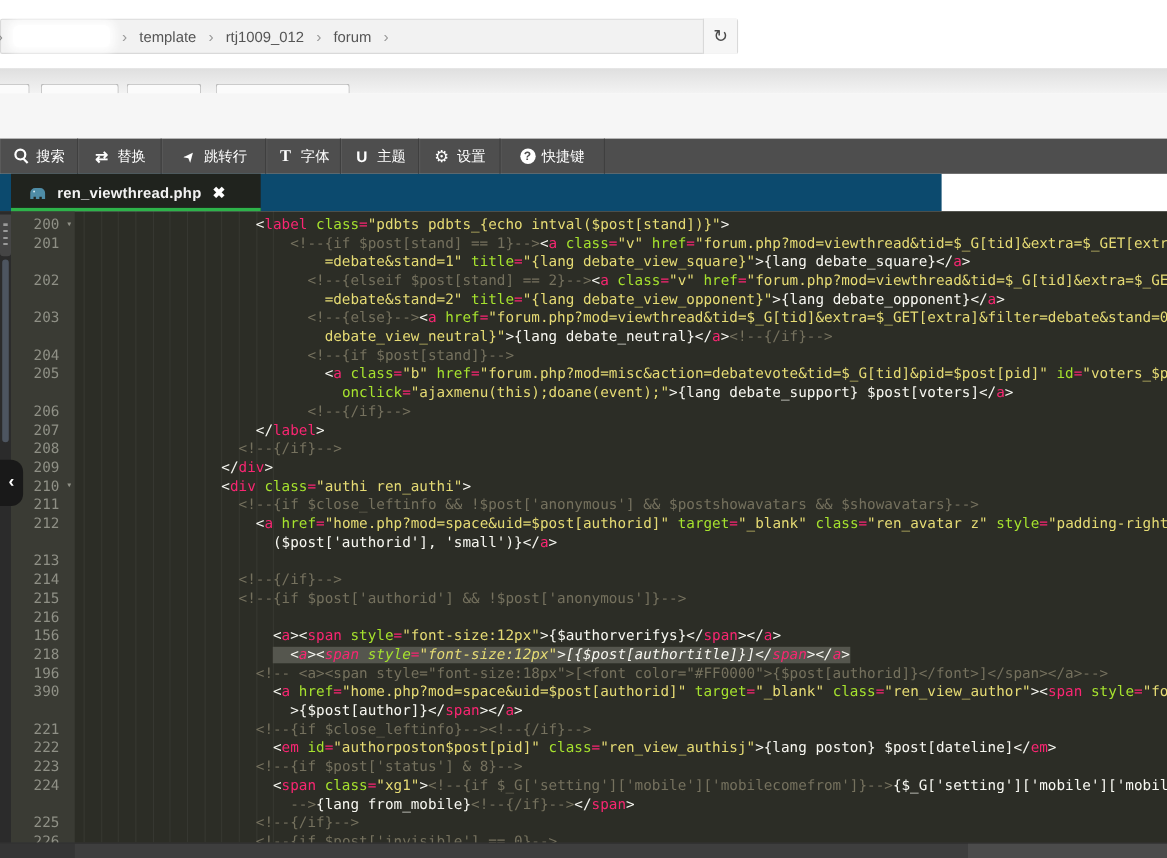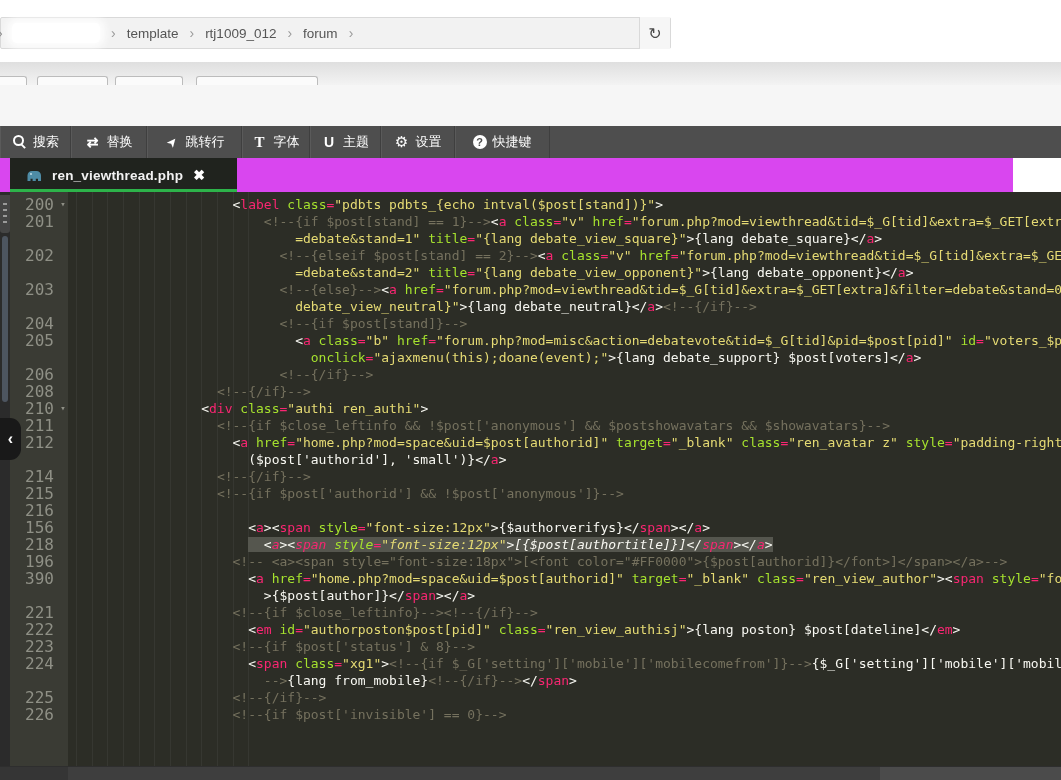--- a/index.html
+++ b/index.html
@@ -40,21 +40,21 @@
         left:11px;top:9px;transform:rotate(-45deg);}
   .replace-icon{font-size:14px;}
   .goto-line-icon{transform:rotate(-50deg);font-size:11px;}
   .font-icon{font-family:"Liberation Serif",serif;font-size:15px;}
   .theme-icon{font-size:14px;}
   .settings-icon{font-size:15px;font-weight:normal;}
   .shortcuts-icon{background:#ffffff;color:#4e4e4e;border-radius:50%;width:14px;height:14px;
         font-size:11px;font-weight:bold;}
 
   
-  .tabbar{position:absolute;top:158px;left:0;width:1013px;height:34px;background:#d946ef;}
+  .tabbar{position:absolute;top:158px;left:0;width:856px;height:34px;background:#0c4a6e;}
   .tab{position:absolute;left:10px;top:0;width:227px;height:34px;background:#20231e;
        display:flex;align-items:center;cursor:pointer;}
   .php-icon{margin-left:16px;flex:none;display:inline-flex;}
   .tab-title{color:#f2f2f2;font-size:13.5px;font-weight:bold;margin:0 10px 0 9px;
        letter-spacing:.2px;white-space:nowrap;}
   .tab-close{color:#ffffff;font-size:14px;font-weight:bold;cursor:pointer;}
   .tab-underline{position:absolute;left:10px;top:189px;width:227px;height:3px;
        background:var(--accent-green);z-index:5;}
 
   
@@ -69,21 +69,21 @@
   .collapse-handle{position:absolute;left:0;top:226px;width:21px;height:42px;background:#191919;
        border-radius:0 11px 11px 0;display:flex;align-items:center;justify-content:center;
        color:#ffffff;font-size:16px;font-weight:bold;z-index:4;cursor:pointer;}
   .gutter-bg{position:absolute;left:10px;top:0;bottom:0;width:58px;background:#3a3b34;}
   .guides{position:absolute;left:68px;top:0;bottom:14px;right:0;overflow:hidden;pointer-events:none;}
   .guide{position:absolute;top:0;bottom:0;width:1px;background:rgba(255,255,255,.05);}
 
   .rows{position:absolute;left:0;top:4px;right:0;}
   .crow{position:relative;height:17px;font-family:"DejaVu Sans Mono","Liberation Mono",monospace;
         font-size:13px;line-height:17px;}
-  .lnum{position:absolute;left:10px;width:44px;text-align:right;color:#8f9086;font-size:16px;}
+  .lnum{position:absolute;left:10px;width:44px;text-align:right;color:#8f9086;font-size:13px;}
   .fold{position:absolute;left:57px;width:12px;color:#8f9086;font-size:9px;text-align:center;}
   .ltext{position:absolute;left:76px;right:0;white-space:pre;overflow:hidden;color:var(--plain);}
   .selhl{background:var(--selection);font-style:italic;}
   .tk-p{color:var(--plain);}
   .tk-t{color:var(--tag);}
   .tk-a{color:var(--attr);}
   .tk-s{color:var(--string);}
   .tk-c{color:var(--comment);}
 
   
@@ -222,39 +222,51 @@
         </div>
         <div class="crow">
           <span class="lnum"></span>
           <span class="ltext" style="padding-left: 30ch;"><span class="tk-a">onclick</span><span class="tk-t">=</span><span class="tk-s">"ajaxmenu(this);doane(event);"</span><span class="tk-p">&gt;{lang debate_support} $post[voters]&lt;/</span><span class="tk-t">a</span><span class="tk-p">&gt;</span></span>
         </div>
         <div class="crow">
           <span class="lnum">206</span>
           <span class="ltext" style="padding-left: 26ch;"><span class="tk-c">&lt;!--{/if}--&gt;</span></span>
         </div>
         <div class="crow">
+          <span class="lnum">207</span>
+          <span class="ltext" style="padding-left: 20ch;"><span class="tk-p">&lt;/</span><span class="tk-t">label</span><span class="tk-p">&gt;</span></span>
+        </div>
+        <div class="crow">
           <span class="lnum">208</span>
           <span class="ltext" style="padding-left: 18ch;"><span class="tk-c">&lt;!--{/if}--&gt;</span></span>
+        </div>
+        <div class="crow">
+          <span class="lnum">209</span>
+          <span class="ltext" style="padding-left: 16ch;"><span class="tk-p">&lt;/</span><span class="tk-t">div</span><span class="tk-p">&gt;</span></span>
         </div>
         <div class="crow">
           <span class="lnum">210</span>
           <span class="fold">▾</span>
           <span class="ltext" style="padding-left: 16ch;"><span class="tk-p">&lt;</span><span class="tk-t">div</span><span class="tk-a"> class</span><span class="tk-t">=</span><span class="tk-s">"authi ren_authi"</span><span class="tk-p">&gt;</span></span>
         </div>
         <div class="crow">
           <span class="lnum">211</span>
           <span class="ltext" style="padding-left: 18ch;"><span class="tk-c">&lt;!--{if $close_leftinfo &amp;&amp; !$post['anonymous'] &amp;&amp; $postshowavatars &amp;&amp; $showavatars}--&gt;</span></span>
         </div>
         <div class="crow">
           <span class="lnum">212</span>
           <span class="ltext" style="padding-left: 20ch;"><span class="tk-p">&lt;</span><span class="tk-t">a</span><span class="tk-a"> href</span><span class="tk-t">=</span><span class="tk-s">"home.php?mod=space&amp;uid=$post[authorid]"</span><span class="tk-a"> target</span><span class="tk-t">=</span><span class="tk-s">"_blank"</span><span class="tk-a"> class</span><span class="tk-t">=</span><span class="tk-s">"ren_avatar z"</span><span class="tk-a"> style</span><span class="tk-t">=</span><span class="tk-s">"padding-right: 5px;"</span></span>
         </div>
         <div class="crow">
           <span class="lnum"></span>
           <span class="ltext" style="padding-left: 22ch;"><span class="tk-p">($post['authorid'], 'small')}&lt;/</span><span class="tk-t">a</span><span class="tk-p">&gt;</span></span>
+        </div>
+        <div class="crow">
+          <span class="lnum">213</span>
+          <span class="ltext" style="padding-left: 0ch;"></span>
         </div>
         <div class="crow">
           <span class="lnum">214</span>
           <span class="ltext" style="padding-left: 18ch;"><span class="tk-c">&lt;!--{/if}--&gt;</span></span>
         </div>
         <div class="crow">
           <span class="lnum">215</span>
           <span class="ltext" style="padding-left: 18ch;"><span class="tk-c">&lt;!--{if $post['authorid'] &amp;&amp; !$post['anonymous']}--&gt;</span></span>
         </div>
         <div class="crow">

